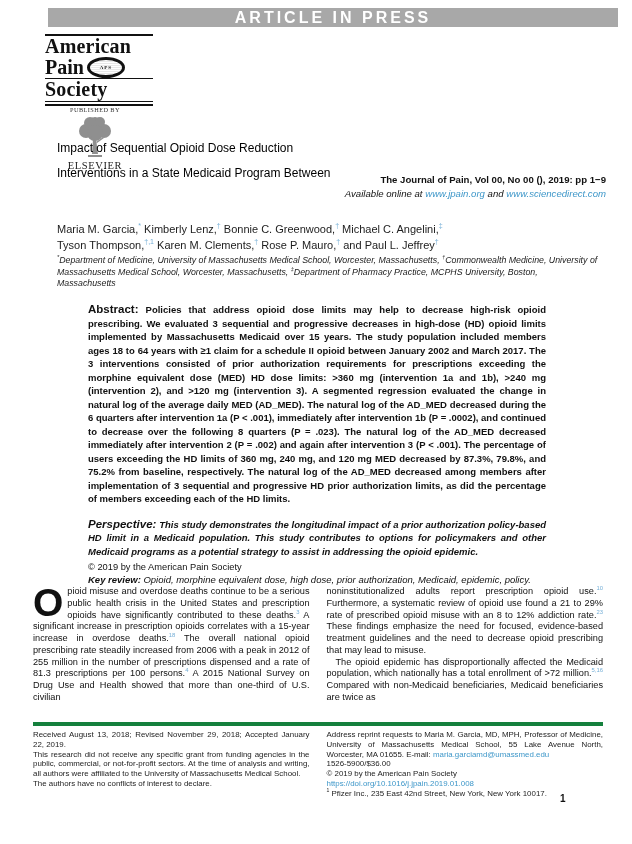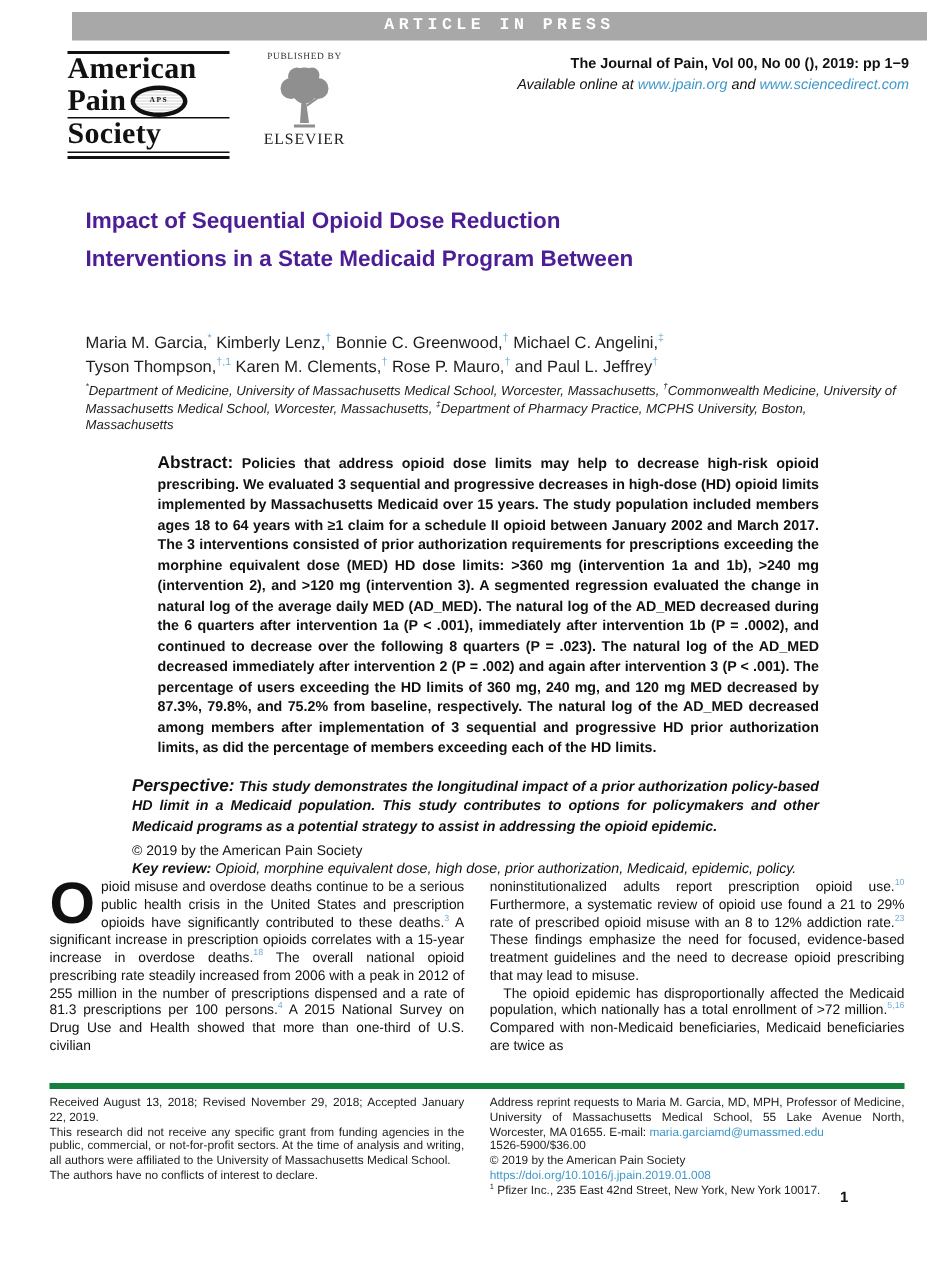--- a/index.html
+++ b/index.html
@@ -6,25 +6,25 @@
   html,body { background:#fff; }
   .page {
     position:relative; width:632px; height:844px; background:#ffffff;
     font-family:"Liberation Sans", sans-serif; color:#1a1a1a; overflow:hidden;
     margin:0 auto;
   }
   
   .banner {
     position:absolute; top:8px; left:48px; right:14px; height:19px;
     background:var(--banner-bg,#a8a8a8); color:#fff; text-align:center;
-    font-family:Liberation Mono, monospace; font-weight:bold;
-    font-size:11px; line-height:19px; letter-spacing:3px;
+    font-family:Liberation Sans, sans-serif; font-weight:bold;
+    font-size:16px; line-height:19px; letter-spacing:3px;
   }
   
-  .header-row { position:absolute; top:34px; left:45px; right:26px; display:flex; }
+  .header-row { position:absolute; top:34px; left:45px; right:26px; display:flex;flex-direction:column; }
   .aps-logo { width:108px; font-family:"Liberation Serif", serif; font-weight:bold; color:#111; }
   .aps-rule { border-top:2px solid #111; }
   .aps-rule.thin { border-top-width:1px; }
   .aps-name { font-size:20px; line-height:21px; letter-spacing:0.2px; }
   .aps-pain-row { display:flex; align-items:flex-end; line-height:21px; font-size:20px; }
   .aps-emblem {
     display:inline-flex; align-items:center; justify-content:center;
     width:38px; height:21px; border:3px solid #111; border-radius:50%;
     font-size:5px; letter-spacing:1px; margin-left:3px; color:#111;
     background:repeating-linear-gradient(0deg,#fff 0 1px,#e8e8e8 1px 2px);
@@ -34,28 +34,28 @@
   .mission { width:86px; margin-left:16px; padding-top:7px; }
   .mission div { font-size:8px; letter-spacing:1.4px; color:#4a4a4a; margin-bottom:10px; }
   .publisher { width:80px; margin-left:10px; text-align:center; font-family:"Liberation Serif", serif; color:#333; }
   .published-by { font-size:6.3px; letter-spacing:0.4px; }
   .elsevier-name { font-size:10.5px; letter-spacing:0.6px; margin-top:1px; color:#222; }
   .journal-info { flex:1; text-align:right; padding-top:3px; }
   .journal-line { font-size:9.6px; font-weight:bold; color:#111; }
   .online-line { font-size:9.6px; font-style:italic; margin-top:3px; color:#111; }
   
   .title { position:absolute; top:136px; left:57px; right:30px;
-    font-size:15px; font-weight:bold; line-height:24.5px; color:#4c1d95; }
+    font-size:12px; font-weight:normal; line-height:24.5px; color:#000000; }
   .authors { position:absolute; top:222px; left:57px; right:13px;
     font-size:11px; line-height:15.5px; color:#1c1c1c; }
   .affils { position:absolute; top:255px; left:57px; right:34px;
     font-size:8.8px; font-style:italic; line-height:11.6px; color:#222; }
   
   .abstract-wrap { position:absolute; top:303px; left:88px; width:458px; }
-  .abstract-p { font-size:9.5px; font-weight:bold; line-height:13.5px; text-align:justify; color:#111;margin-left:17px; }
+  .abstract-p { font-size:9.5px; font-weight:bold; line-height:13.5px; text-align:justify; color:#111; }
   .abstract-label { font-size:11.5px; font-weight:bold; }
   .perspective-p { font-size:9.5px; font-weight:bold; font-style:italic; line-height:13.5px; text-align:justify; color:#111;margin-top:12px; }
   .perspective-label { font-size:11.5px; }
   .copyright { font-size:9.3px; margin-top:4px; color:#111; }
   .keywords { font-size:9.5px; font-style:italic; text-align:justify; line-height:12.5px; margin-top:2px; color:#111; }
   .keywords .kw-label { font-weight:bold; }
   
   .body-cols { position:absolute; top:586px; left:33px; right:29px; display:flex; gap:17px; }
   .col { flex:1; font-size:9.2px; line-height:11.75px; text-align:justify; color:#111; }
   .dropcap { float:left; font-size:39px; line-height:30px; font-weight:bold; padding:2px 4px 0 0; color:#111; }

